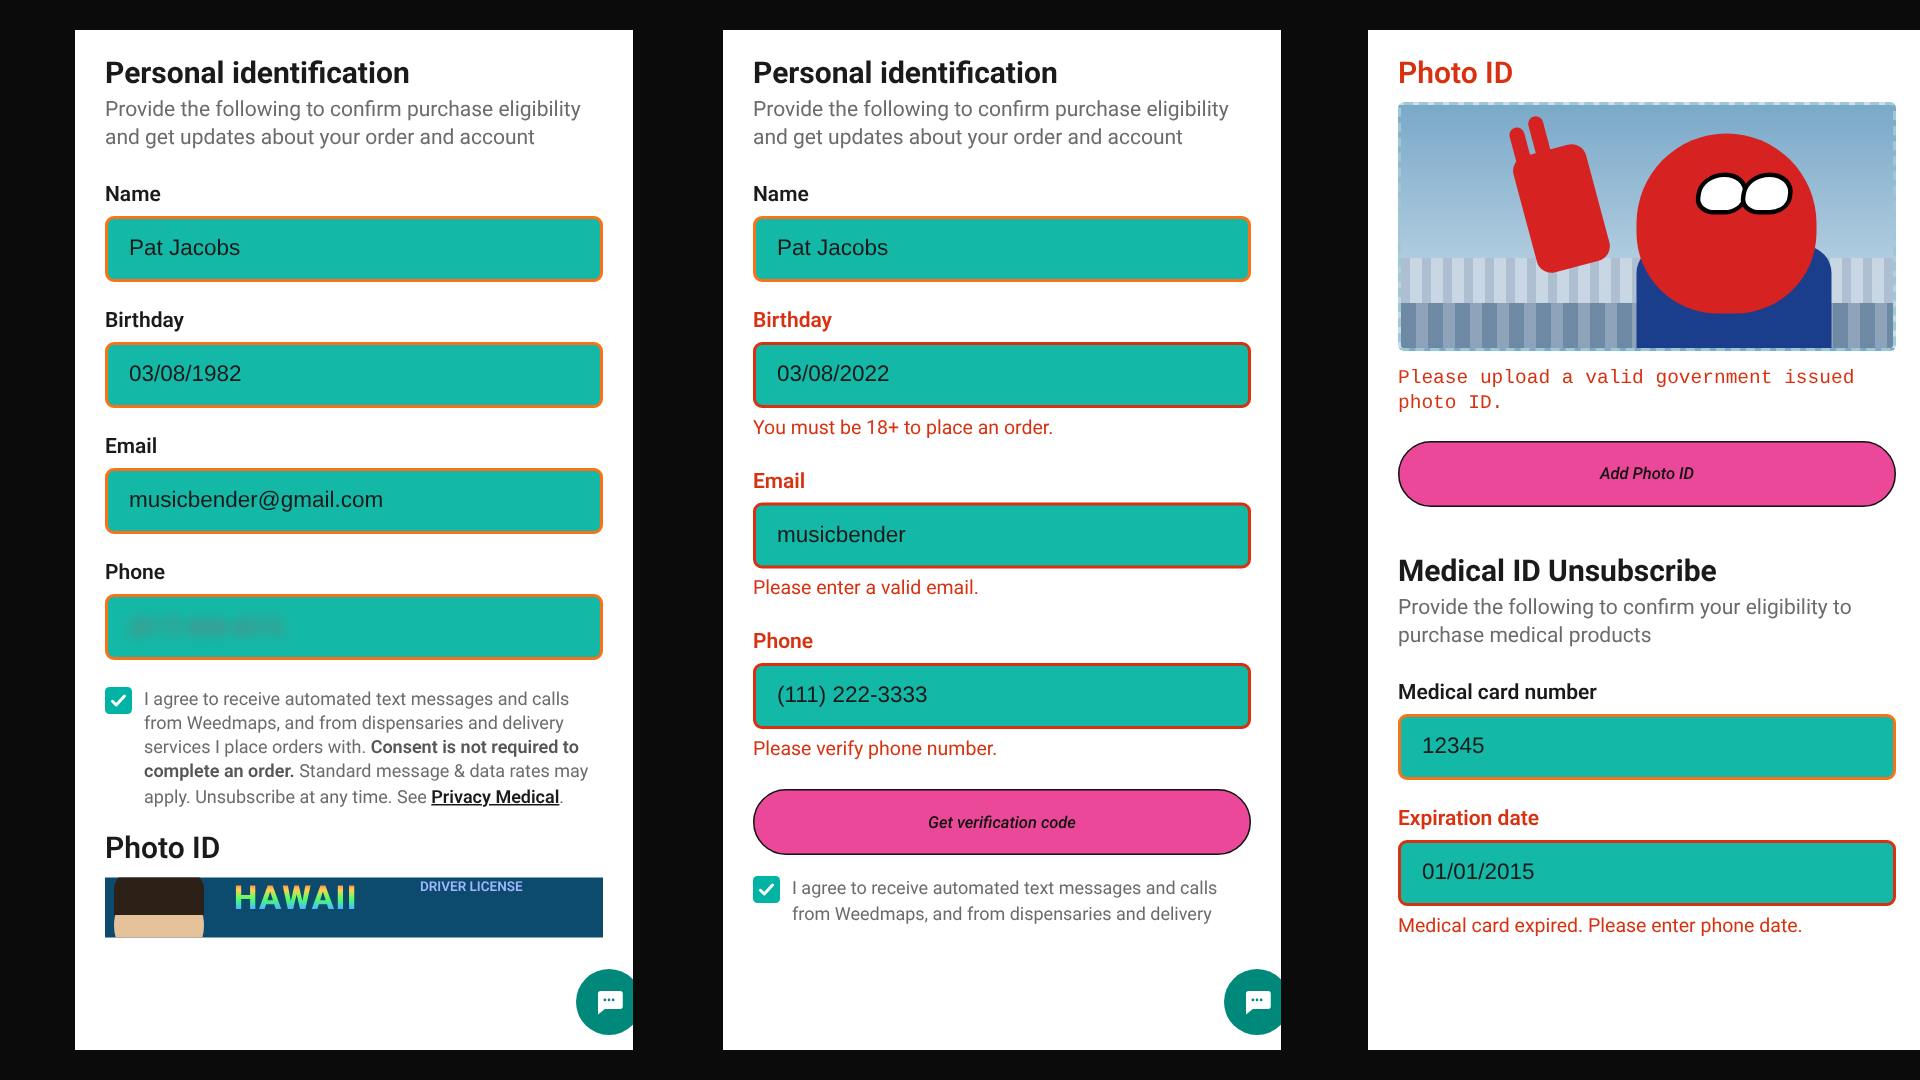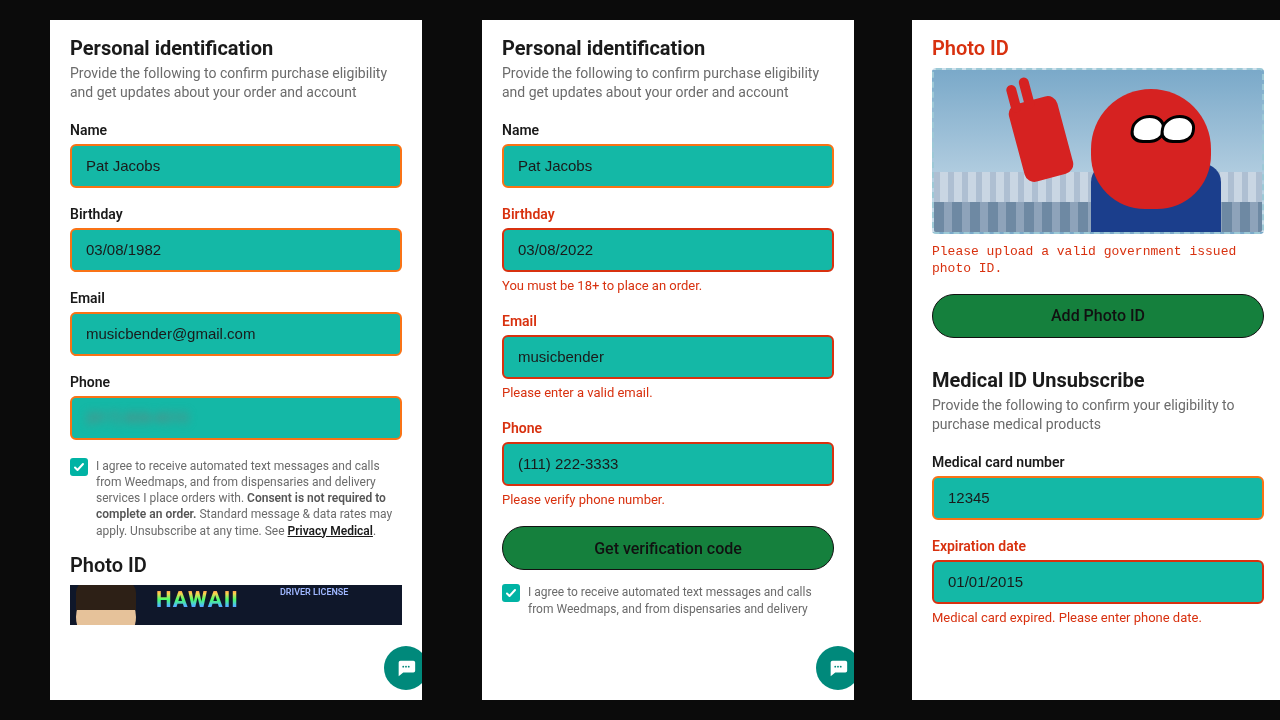--- a/index.html
+++ b/index.html
@@ -81,27 +81,27 @@
     color: #6b6b6b;
     line-height: 1.35;
   }
   .consent-text b { color:#555; font-weight:600;}
   .consent-text .link { color:#1a1a1a; font-weight:600; text-decoration: underline; }
 
   .pill-btn {
     width:100%; height:44px;
     border:1px solid #111;
     border-radius:22px;
-    background:#15803d;
-    font-size:16px;
+    background:#ec4899;
+    font-size:11px;
     font-weight:500;
     color:#111;
     display:flex;align-items:center;justify-content:center;
     cursor:pointer;
-    margin-top:6px; margin-bottom:14px;
+    margin-top:6px; margin-bottom:14px;font-style:italic;
   }
 
   .photoid-label { font-size:20px; font-weight:600; color:#1a1a1a; margin-bottom:8px;}
   .photoid-label.red { color:#d8310f;}
   .photoid-img {
     width:100%; height:166px;
     border:2px dashed #9cc9d6;
     border-radius:4px;
     position:relative;
     overflow:hidden;
@@ -129,21 +129,21 @@
   .spidey .hand::after{content:""; position:absolute; left:18px; top:-24px; width:10px; height:32px; background:#d62221; border-radius:5px;}
   .spidey .blue{position:absolute; left:48%; top:58%; width:130px; height:90px; background:#1b3e8c; border-radius:18px;}
   .city{position:absolute; left:0; right:0; bottom:0; height:60px; background:
     repeating-linear-gradient(90deg,#aebfd2 0 6px,#c9d6e3 6px 14px);}
   .city2{position:absolute; left:0; right:0; bottom:0; height:30px; background:
     repeating-linear-gradient(90deg,#6e89a3 0 10px,#8ea3ba 10px 18px);}
 
   
   .hawaii {
     height:40px; width:100%;
-    background:#0f172a;
+    background:#0c4a6e;
     position:relative; overflow:hidden;
     margin-top:6px;
   }
   .hawaii .face{position:absolute; left:6px; top:2px; width:60px; height:60px; background:#e6c29a; border-radius:50%;}
   .hawaii .hair{position:absolute; left:6px; top:-10px; width:60px; height:35px; background:#2d2016; border-radius:50% 50% 0 0;}
   .hawaii .txt{position:absolute; left:86px; top:2px; font-weight:800; font-size:22px; letter-spacing:1px;
     background:linear-gradient(#ff4d4d,#ffd24d,#4dff6a,#4db8ff,#b04dff);
     -webkit-background-clip:text; background-clip:text; color:transparent;}
   .hawaii .sub{position:absolute; left:210px; top:3px; color:#9fb7ff; font-size:9px; line-height:1.1; font-weight:600;}
 

